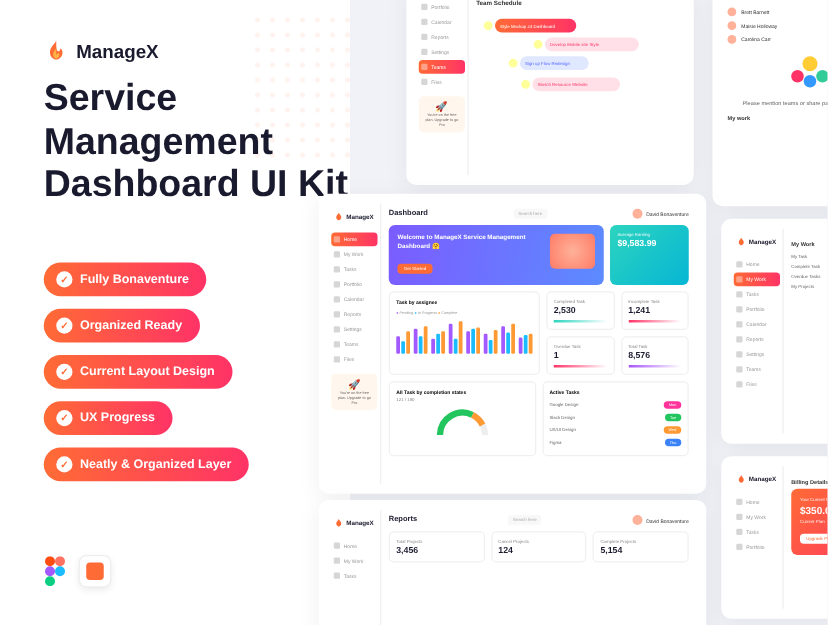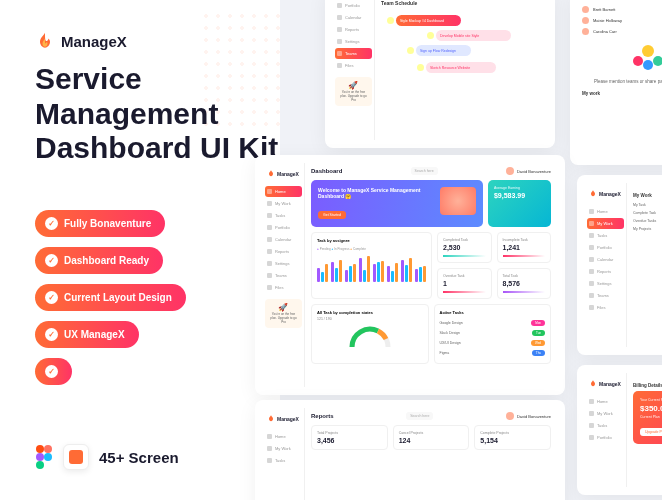--- a/index.html
+++ b/index.html
@@ -118,48 +118,48 @@
 
 <div class="headline">Service<br>Management<br>Dashboard UI Kit</div>
 
 <div class="pills">
   <div class="pill">
       <span class="chk">✓</span>
       <span>Fully Bonaventure</span>
     </div>
   <div class="pill">
       <span class="chk">✓</span>
-      <span>Dashboard Ready</span>
+      <span>Organized Ready</span>
     </div>
   <div class="pill">
       <span class="chk">✓</span>
       <span>Current Layout Design</span>
     </div>
   <div class="pill">
       <span class="chk">✓</span>
-      <span>UX ManageX</span>
+      <span>UX Progress</span>
     </div>
   <div class="pill">
       <span class="chk">✓</span>
+      <span>Neatly &amp; Organized Layer</span>
     </div>
 </div>
 
 <div class="footer">
   <svg class="figma" viewBox="0 0 24 36">
     <circle cx="6" cy="6" r="6" fill="#ff4d12"></circle>
       <circle cx="18" cy="6" r="6" fill="#ff7262"></circle>
     <circle cx="6" cy="18" r="6" fill="#a259ff"></circle>
       <circle cx="18" cy="18" r="6" fill="#1abcfe"></circle>
     <circle cx="6" cy="30" r="6" fill="#0acf83"></circle>
     <rect x="6" y="0" width="6" height="36" fill="none"></rect>
   </svg>
   <div class="slidebadge">
       <div class="slidebadge-inner"></div>
     </div>
-  <span class="screens">45+ Screen</span>
 </div>
 
 <div class="mockups">
 
   <div class="card c1">
     <div class="mini-sidebar">
       <div class="ms-item">
           <span>Portfolio</span>
         </div>
       <div class="ms-item">

